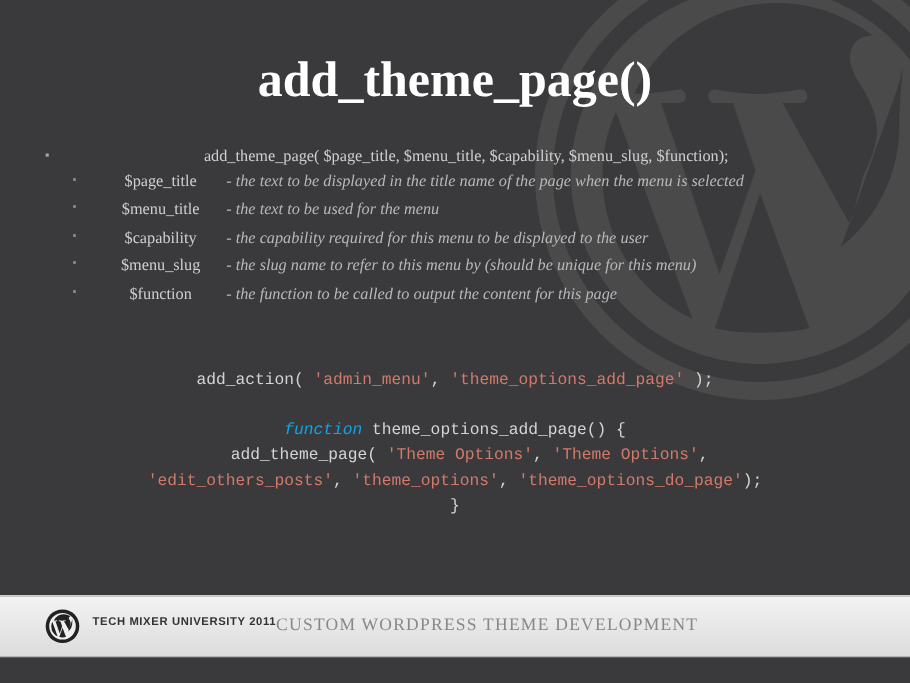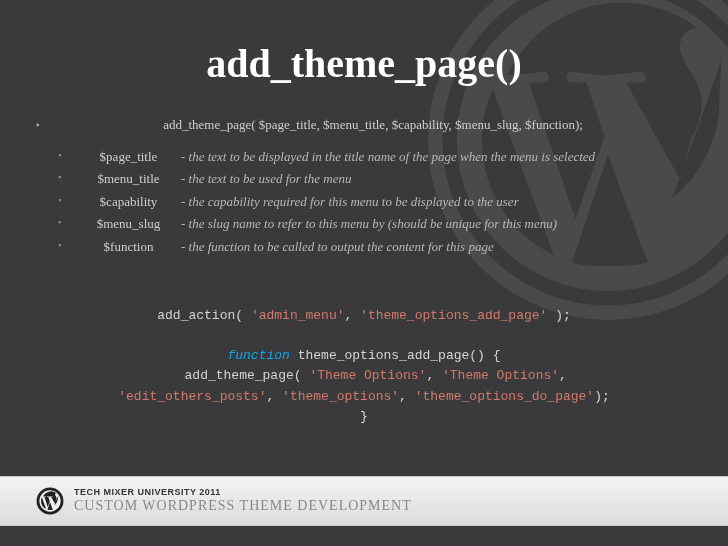--- a/index.html
+++ b/index.html
@@ -50,21 +50,21 @@
     .bullet-list > li::before {
       content: "▪";
       position: absolute;
       left: 0;
       color: #a8a8aa;
       font-size: 10px;
       top: 2px;
     }
     .sub-list {
       list-style: none;
-      margin-top: 12px;
+      margin-top: 0;
     }
     .sub-list > li {
       position: relative;
       padding-left: 22px;
       font-size: 13px;
       color: #cfcfd1;
       margin-bottom: 3px;
       line-height: 1.5;
     }
     .sub-list > li::before {
@@ -117,21 +117,21 @@
       align-items: center;
       gap: 10px;
     }
     .wp-footer-logo {
       width: 28px;
       height: 28px;
       flex-shrink: 0;
     }
     .footer-text {
       display: flex;
-      flex-direction: column;
+      flex-direction: row;
       line-height: 1.1;
     }
     .footer-top-line {
       font-size: 9px;
       letter-spacing: 0.5px;
       color: #333;
       font-family: Arial, sans-serif;
       font-weight: bold;
     }
     .footer-bottom-line {

